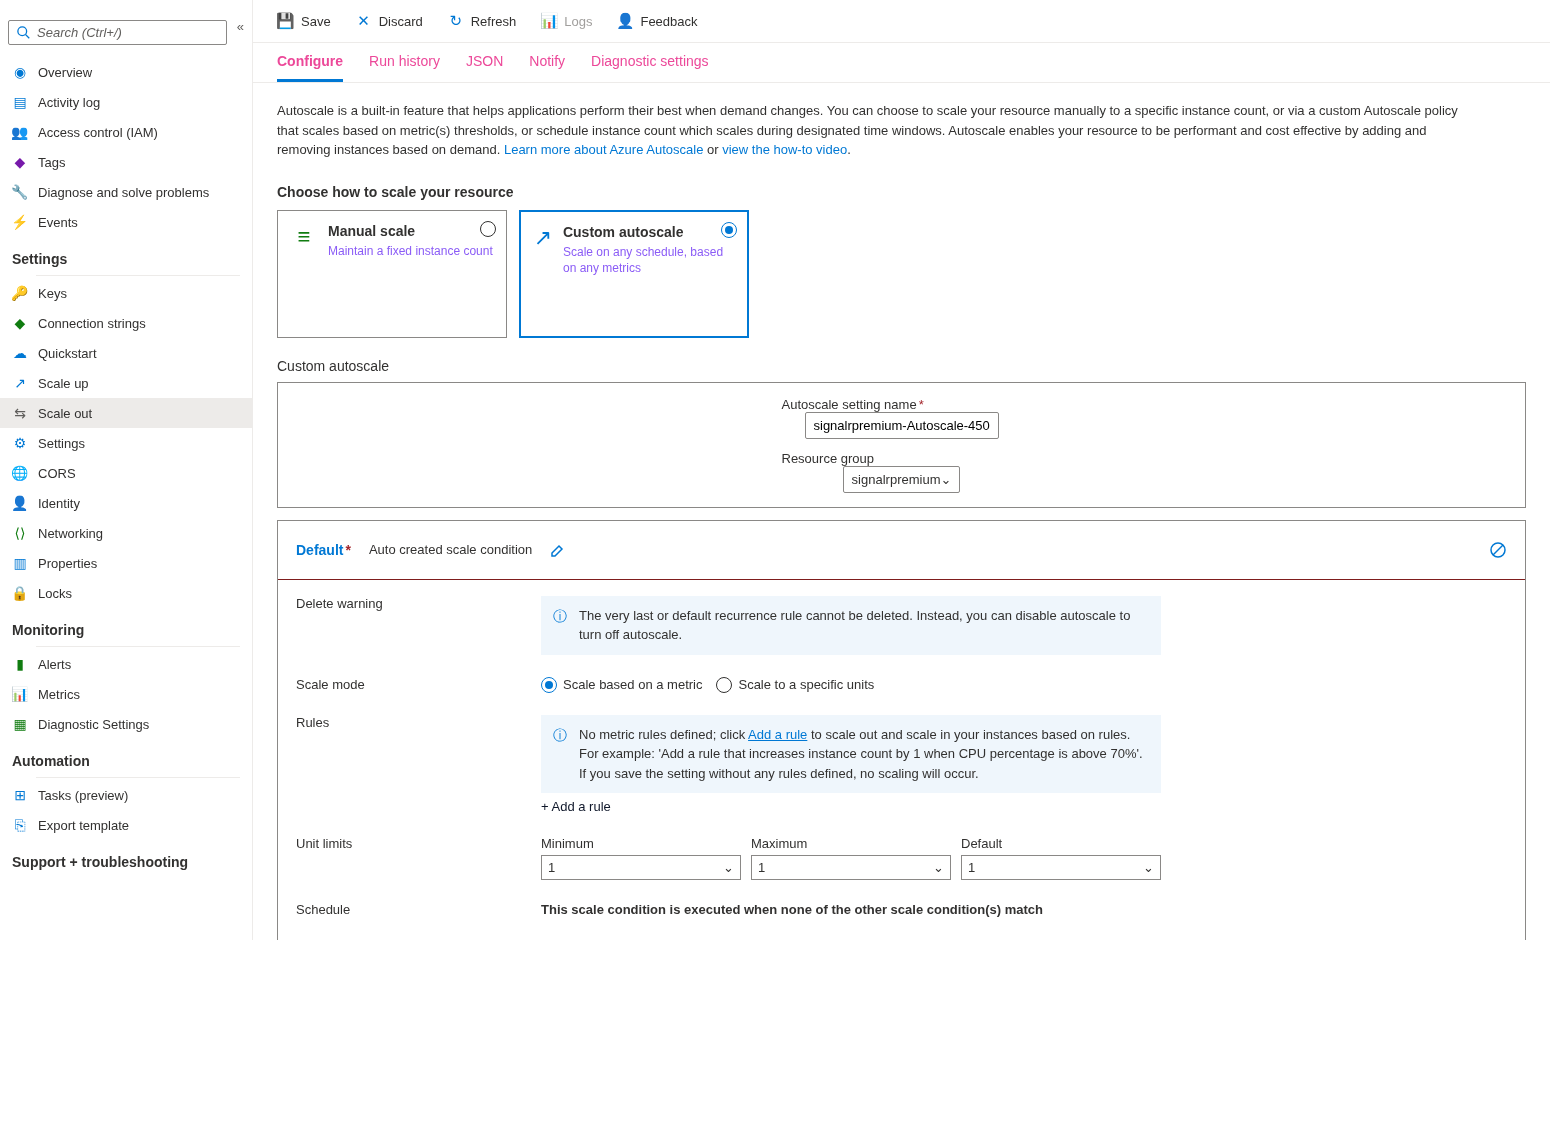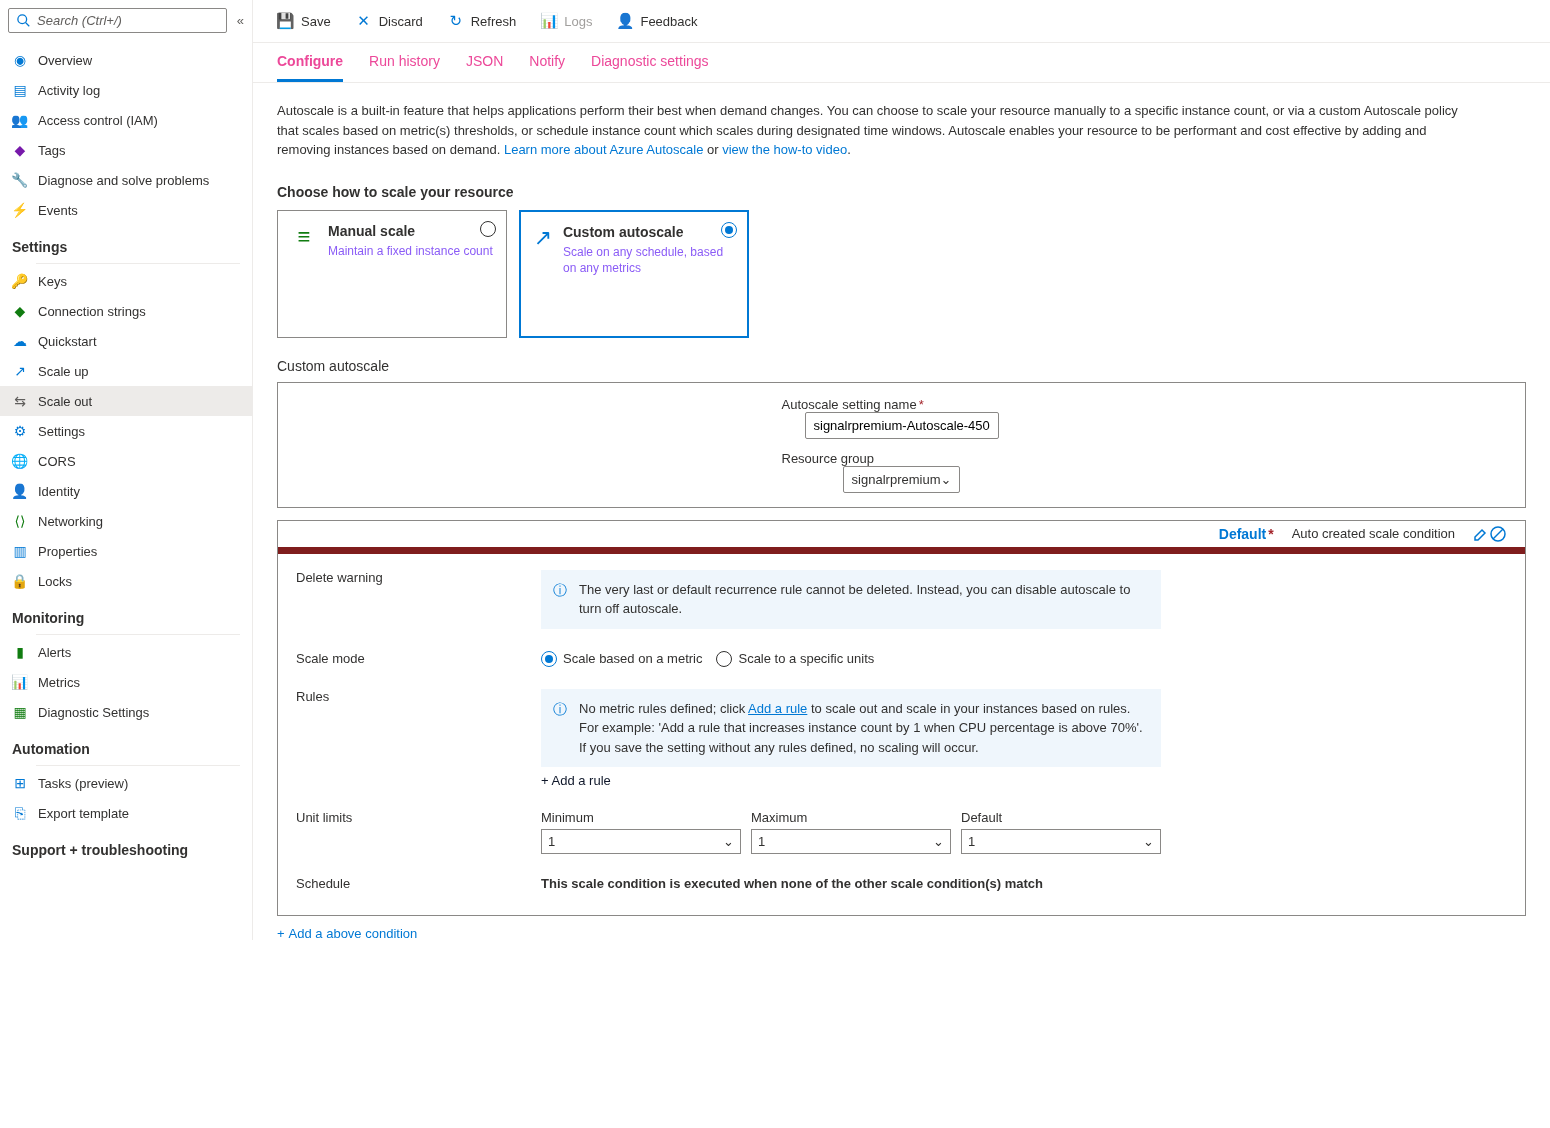--- a/index.html
+++ b/index.html
@@ -1,20 +1,20 @@
 <!DOCTYPE html>
 <html><head>
 <meta charset="utf-8">
 <style>
 * { box-sizing: border-box; font-family: 'Segoe UI', Arial, sans-serif; }
 body { margin: 0; display: flex; font-size: 13px; color: #323130; background: #fff; }
 
 .sidebar { width: 253px; border-right: 1px solid #edebe9; display: flex; flex-direction: column; height: 940px; }
 .search-row { padding: 8px 8px 12px 8px; display: flex; align-items: center; gap: 10px; }
-.search { flex: 1; display: flex; align-items: center; border: 1px solid #8a8886; border-radius: 2px; padding: 4px 8px; gap: 6px; font-style: italic; color: #605e5c; font-size: 13px; }
+.search { flex: 1; display: flex; align-items: center; border: 1px solid #8a8886; border-radius: 2px; padding: 4px 8px; gap: 6px; font-style: italic; color: #605e5c; font-size: 13px; margin-top: 12px; }
 .collapse { color: #605e5c; font-size: 13px; cursor: pointer; }
 
 .side-scroll { flex: 1; overflow-y: auto; position: relative; }
 .side-scroll::-webkit-scrollbar { width: 8px; }
 .side-scroll::-webkit-scrollbar-track { background: #f3f2f1; }
 .side-scroll::-webkit-scrollbar-thumb { background: #c8c6c4; }
 
 .nav-item { display: flex; align-items: center; padding: 7px 12px; gap: 10px; cursor: pointer; color: #323130; }
 .nav-item.active { background: #edebe9; }
 .nav-icon { width: 16px; height: 16px; display: flex; align-items: center; justify-content: center; font-size: 14px; }
@@ -47,21 +47,21 @@
 
 .section-title { padding: 20px 24px 8px; font-size: 14px; }
 .form-block { margin: 0 24px; border: 1px solid #8a8886; padding: 14px 16px; }
 .form-row { display: flex; align-items: center; margin-bottom: 12px; flex-direction: column; }
 .form-label { width: 240px; font-size: 13px; }
 .req { color: #a4262c; margin-left: 2px; }
 .form-row input[type=text] { flex: 1; max-width: 620px; padding: 5px 8px; border: 1px solid #8a8886; border-radius: 2px; font-size: 13px; }
 .form-row .select { flex: 1; max-width: 620px; padding: 5px 8px; border: 1px solid #8a8886; border-radius: 2px; display: flex; justify-content: space-between; align-items: center; cursor: pointer; }
 
 .cond { margin: 12px 24px 0; border: 1px solid #8a8886; }
-.cond-hdr { display: flex; align-items: center; justify-content: flex-end; padding: 4px 18px; border-bottom: 7px solid #7f1d1d; }
+.cond-hdr { display: flex; align-items: center; justify-content: space-between; padding: 20px 18px; border-bottom: 1px solid #7f1d1d; }
 .cond-left { display: flex; align-items: center; gap: 18px; }
 .cond-name { font-weight: 700; color: #0078d4; font-size: 14px; }
 .cond-sub { font-size: 13px; }
 .edit-icon { color: #0078d4; cursor: pointer; display: inline-flex; }
 
 .cond-body { padding: 16px 18px 24px; }
 .cond-row { display: flex; margin-bottom: 22px; }
 .cond-row .form-label { width: 245px; }
 .cond-content { flex: 1; max-width: 620px; }
 .info-box { background: #eff6fc; padding: 10px 12px; display: flex; gap: 10px; font-size: 13px; line-height: 1.5; }

